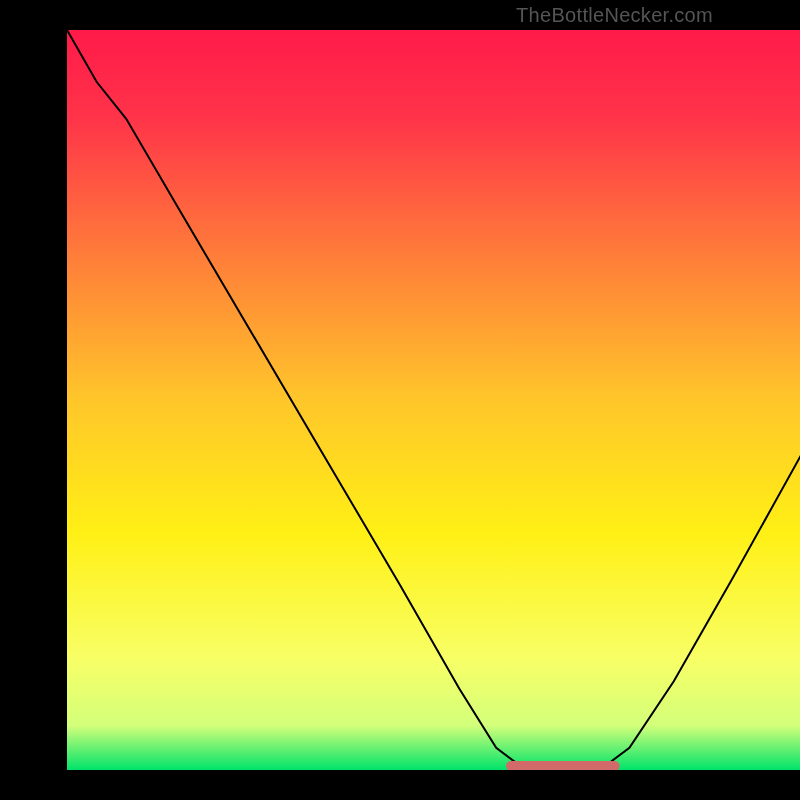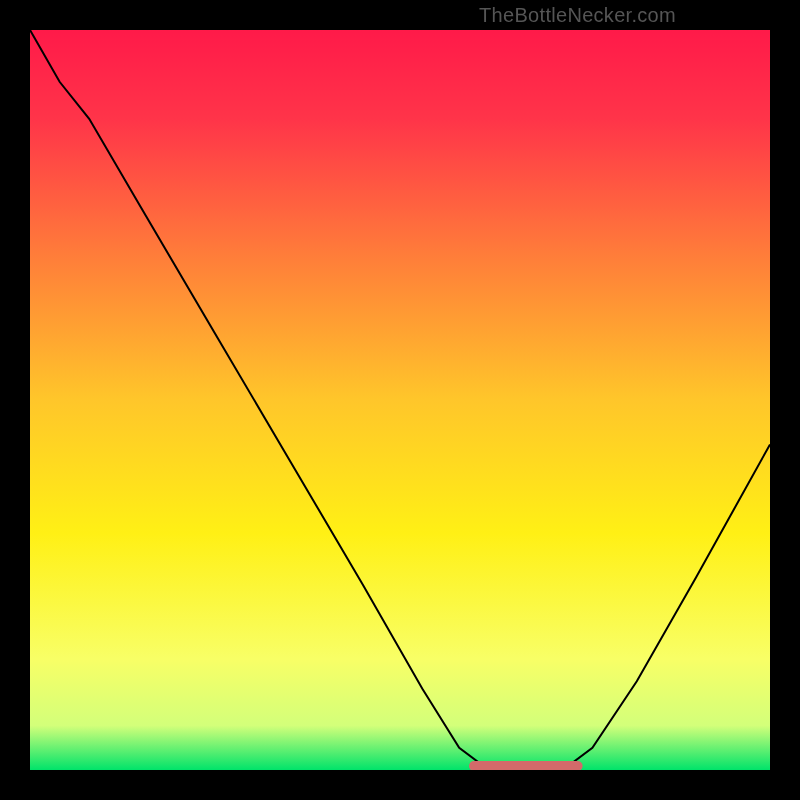--- a/index.html
+++ b/index.html
@@ -8,20 +8,21 @@
     width: 800px;
     height: 800px;
     background: #000;
     font-family: Arial, Helvetica, sans-serif;
     overflow: hidden;
   }
   .container {
     position: relative;
     width: 688px;
     height: 800px;
+    margin-left: 37px;
   }
   .watermark {
     position: absolute;
     top: 4px;
     right: 12px;
     color: #555;
     font-size: 20px;
     font-weight: 500;
     letter-spacing: 0.3px;
     z-index: 5;

